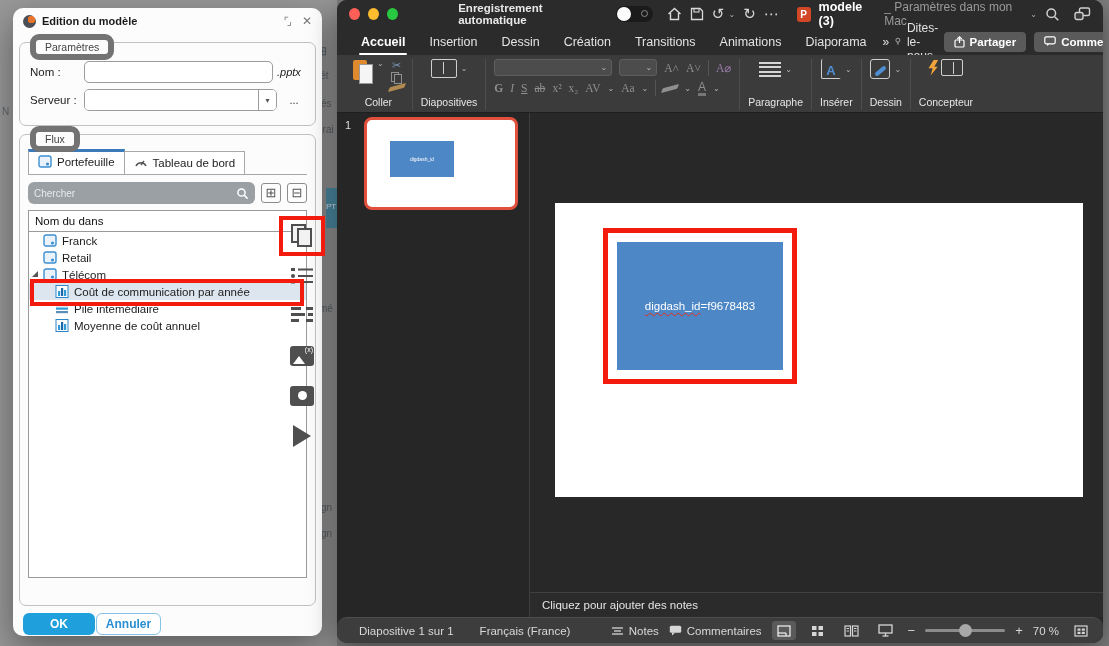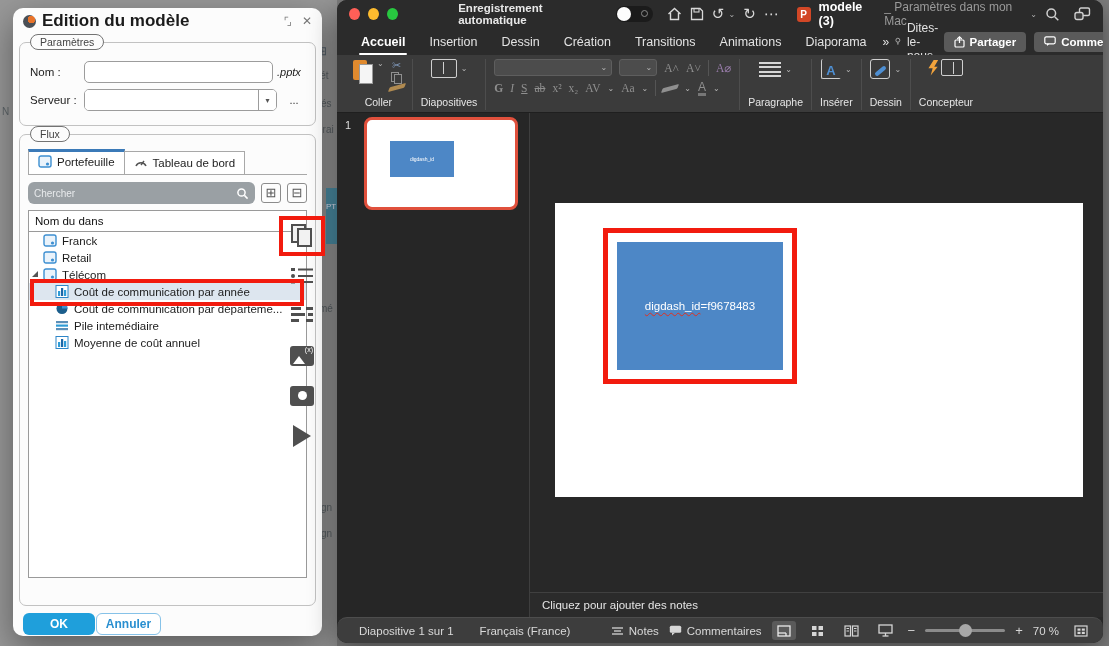--- a/index.html
+++ b/index.html
@@ -2,34 +2,34 @@
 <html><head>
 <meta charset="utf-8">
 <style>
   * { margin:0; padding:0; box-sizing:border-box; }
   html,body { width:1109px; height:646px; overflow:hidden; }
   body { background:#7f7f7f; font-family:"Liberation Sans", sans-serif; position:relative; }
 
   
   .bg-left { position:absolute; left:0; top:0; width:337px; height:646px; background:#989898; }
   .bg-frag { position:absolute; color:#5d6468; font-size:10px; }
-  .bg-teal { position:absolute; left:326px; top:188px; width:11px; height:56px; background:#4e92aa; color:#eef; font-size:8px; padding-top:14px; overflow:hidden; }
+  .bg-teal { position:absolute; left:326px; top:188px; width:11px; height:40px; background:#4e92aa; color:#eef; font-size:8px; padding-top:14px; overflow:hidden; }
   .bg-gridicon { position:absolute; left:317px; top:44px; color:#55616b; font-size:12px; }
 
   
   .dialog { position:absolute; left:13px; top:8px; width:309px; height:628px; background:#fcfcfc;
             border-radius:10px; box-shadow:0 12px 34px rgba(0,0,0,.4); }
   .dlg-header { display:flex; align-items:center; height:26px; padding:0 10px; }
   .dlg-appicon { width:13px; height:13px; border-radius:50%; background:radial-gradient(circle at 65% 35%, #e8732a 0 30%, #4a4f55 33%); margin-right:6px; }
-  .dlg-title { font-size:17px; font-weight:bold; color:#1b1b1b; flex:1; }
+  .dlg-title { font-size:11px; font-weight:bold; color:#1b1b1b; flex:1; }
   .dlg-winbtn { color:#777; font-size:12px; margin-left:12px; cursor:default; }
   .expand-glyph { letter-spacing:-2px; font-size:11px; }
 
   fieldset.box { position:relative; border:1px solid #c2c2c2; border-radius:7px; margin:8px 6px 0 6px; padding:12px 8px 8px 8px; }
-  .legend { position:absolute; top:-9px; left:10px; background:#fcfcfc; border:1px solid #737373; border-radius:9px; padding:1px 9px; font-size:10.5px; color:#444; }
+  .legend { position:absolute; top:-9px; left:10px; background:#fcfcfc; border:6px solid #737373; border-radius:9px; padding:1px 9px; font-size:10.5px; color:#444; }
 
   .param-row { display:flex; align-items:center; margin:6px 2px; }
   .param-label { width:54px; font-size:11.5px; color:#222; }
   .txt-input { flex:1; height:22px; border:1px solid #9c9c9c; border-radius:5px; background:#fff; font-size:11px; padding:0 6px; outline:none; }
   .suffix { font-size:11px; font-style:italic; color:#222; margin-left:4px; width:28px; }
   .combo { display:flex; flex:1; height:22px; border:1px solid #9c9c9c; border-radius:5px; background:#fff; overflow:hidden; }
   .combo input { border:none; flex:1; font-size:11px; padding:0 6px; outline:none; }
   .combo-btn { width:18px; border-left:1px solid #9c9c9c; color:#555; font-size:8px; display:flex; align-items:center; justify-content:center; background:#fff; }
   .more-btn { font-size:11px; color:#333; margin-left:6px; width:22px; text-align:center; }
 
@@ -264,27 +264,20 @@
         <span class="annot row-annot"></span>
         <svg class="ticon" viewBox="0 0 14 13">
             <rect x="1" y="0.5" width="12" height="12" fill="#fff" stroke="#2e86c8" stroke-width="1"></rect>
             <rect x="3" y="6" width="2.2" height="5" fill="#2e9bd6"></rect>
             <rect x="6" y="3" width="2.2" height="8" fill="#1b67a8"></rect>
             <rect x="9" y="5" width="2.2" height="6" fill="#2e9bd6"></rect>
           </svg>
         <span class="tree-ellipsis">Coût de communication par année</span>
       </div>
 
-      <div class="tree-row lvl2">
-        <svg class="ticon" viewBox="0 0 14 13">
-            <circle cx="7" cy="6.5" r="5.5" fill="#1b5e8c"></circle>
-            <path d="M7 6.5 L7 1 A5.5 5.5 0 0 1 12.5 6.5 Z" fill="#3d8fd1"></path>
-          </svg>
-        <span class="tree-ellipsis">Coût de communication par départeme...</span>
-      </div>
 
 
       <div class="tree-row lvl2">
         <svg class="ticon" viewBox="0 0 14 13">
             <rect x="1" y="2" width="12" height="2.2" fill="#5b8fb8"></rect>
             <rect x="1" y="5.5" width="12" height="2.2" fill="#2e9bd6"></rect>
             <rect x="1" y="9" width="12" height="2.2" fill="#5b8fb8"></rect>
           </svg>
         <span>Pile intemédiaire</span>
       </div>

